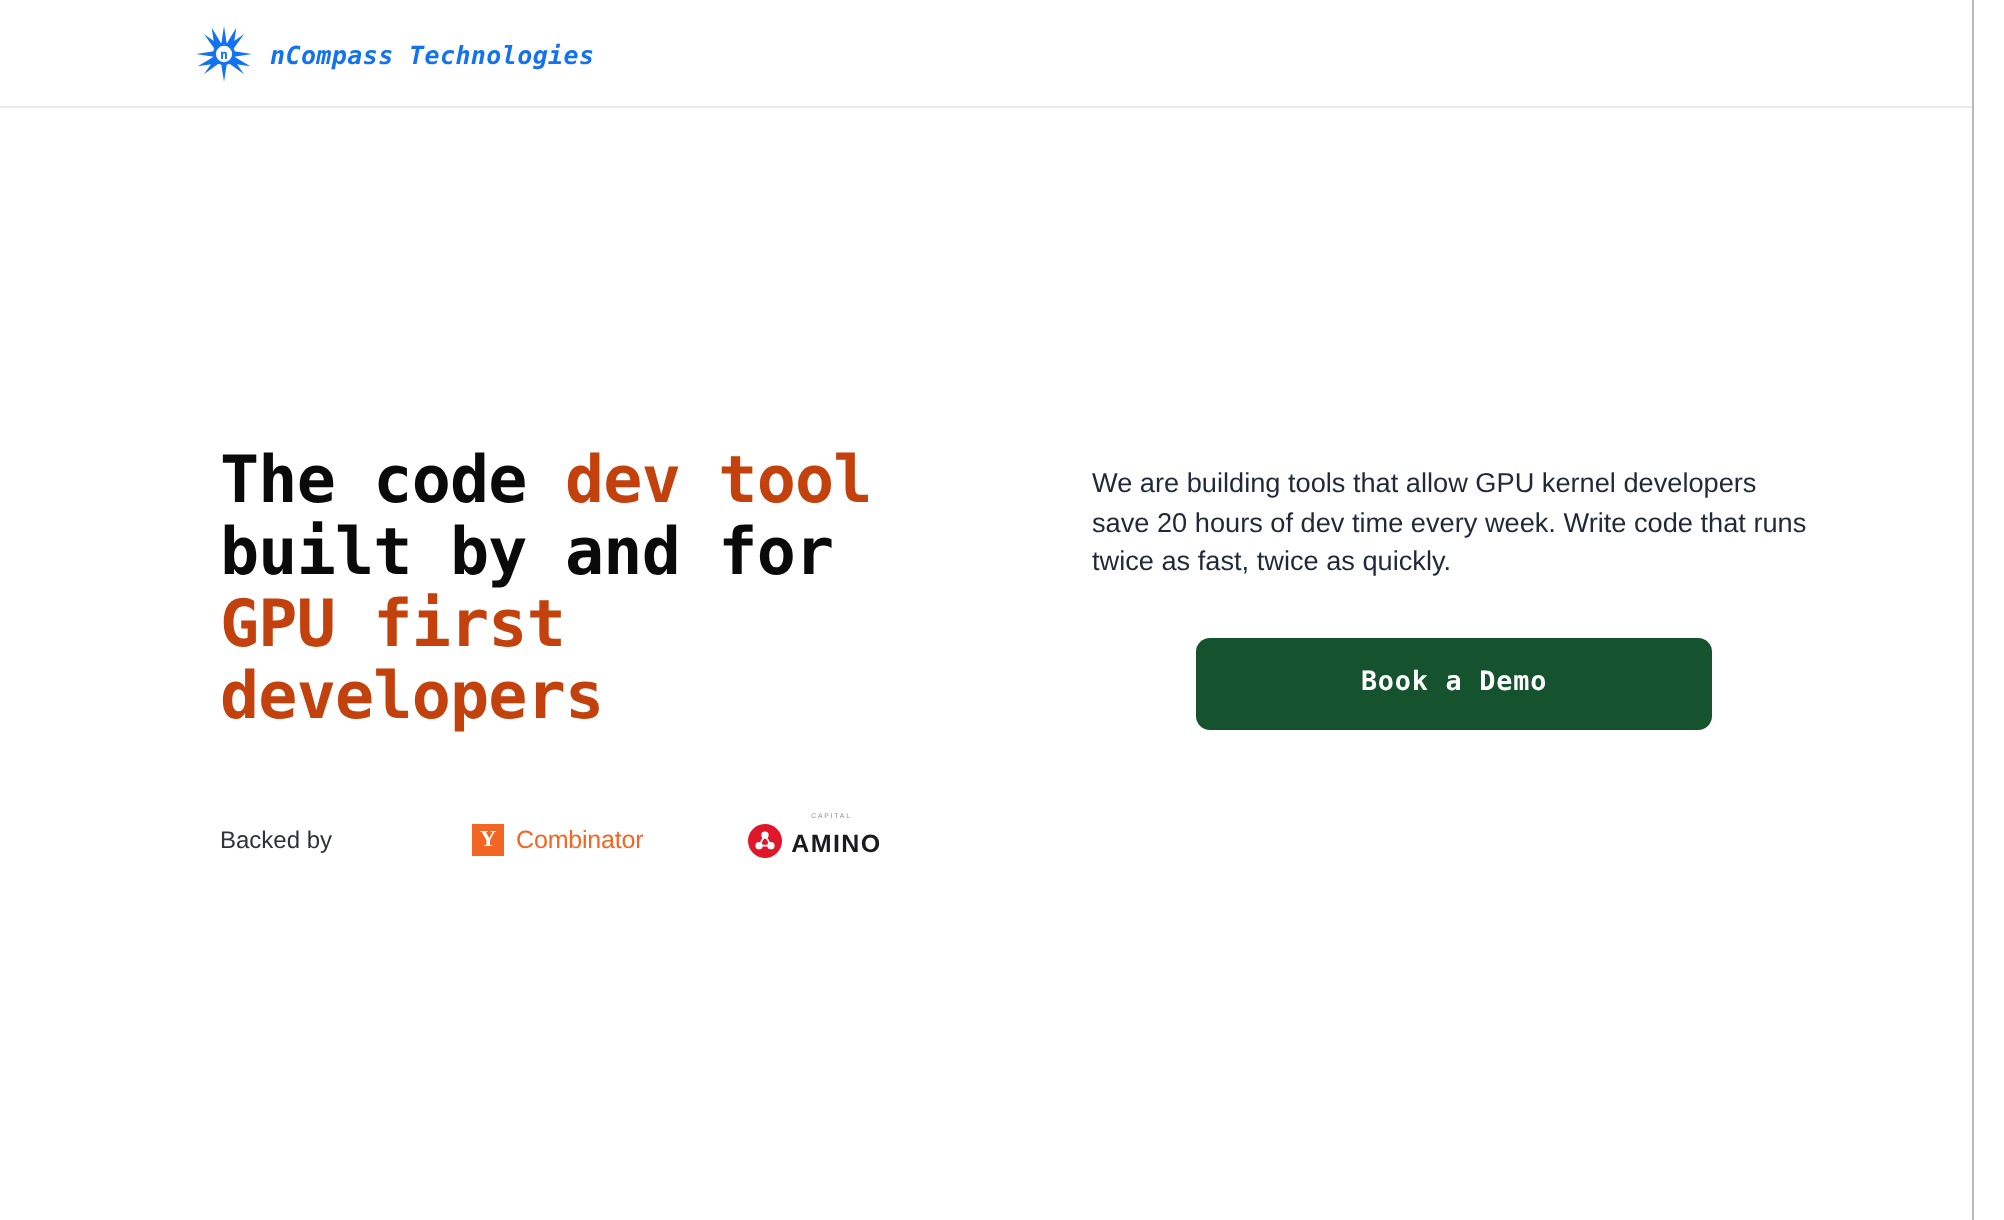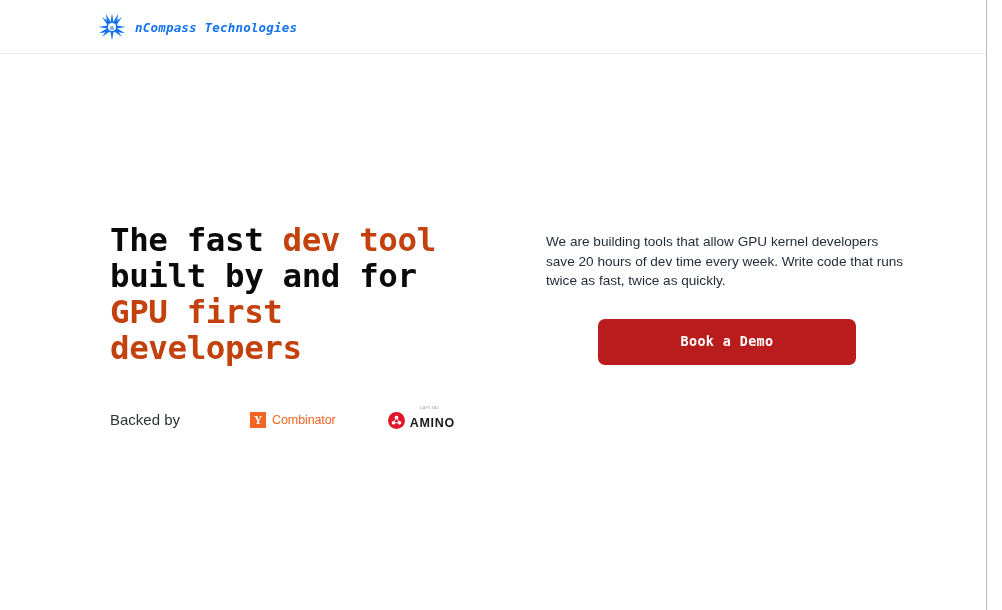--- a/index.html
+++ b/index.html
@@ -109,21 +109,21 @@
     left: 110px;
     top: 354px;
     display: flex;
     align-items: center;
     gap: 0;
     height: 24px;
   }
 
   .backed-label {
     font-family: "Liberation Sans", sans-serif;
-    font-size: 15px;
+    font-size: 12px;
     color: #2f3338;
     line-height: 24px;
     white-space: nowrap;
   }
 
   .investor {
     display: flex;
     align-items: center;
     height: 24px;
     text-decoration: none;
@@ -202,21 +202,21 @@
     line-height: 19.6px;
     color: #1f2937;
     margin: 0 0 28px 0;
   }
 
   .cta {
     display: block;
     width: 258px;
     margin: 0 auto;
     padding: 14px 12px 15px;
-    background: #b91c1c;
+    background: #14532d;
     border: none;
     border-radius: 7px;
     cursor: pointer;
     text-align: center;
     text-decoration: none;
   }
 
   .cta-title {
     display: block;
     font-family: "DejaVu Sans Mono", "Liberation Mono", monospace;
@@ -268,21 +268,21 @@
           <text x="32" y="38" text-anchor="middle" font-family="DejaVu Sans Mono, monospace" font-size="15" font-weight="700" fill="#1272f0">n</text>
         </svg>
       </span>
       <span class="brand-name">nCompass Technologies</span>
     </a>
   </header>
 
   <main class="hero">
 
     <div class="hero-left">
-      <h1 class="headline"><span>The fast </span><span class="accent">dev tool</span>
+      <h1 class="headline"><span>The code </span><span class="accent">dev tool</span>
 <span>built by and for</span>
 <span class="accent">GPU first</span>
 <span class="accent">developers</span></h1>
     </div>
 
     <div class="backed-row">
       <span class="backed-label">Backed by</span>
 
       <a class="investor investor-yc" href="#">
         <span class="yc-badge">Y</span>

